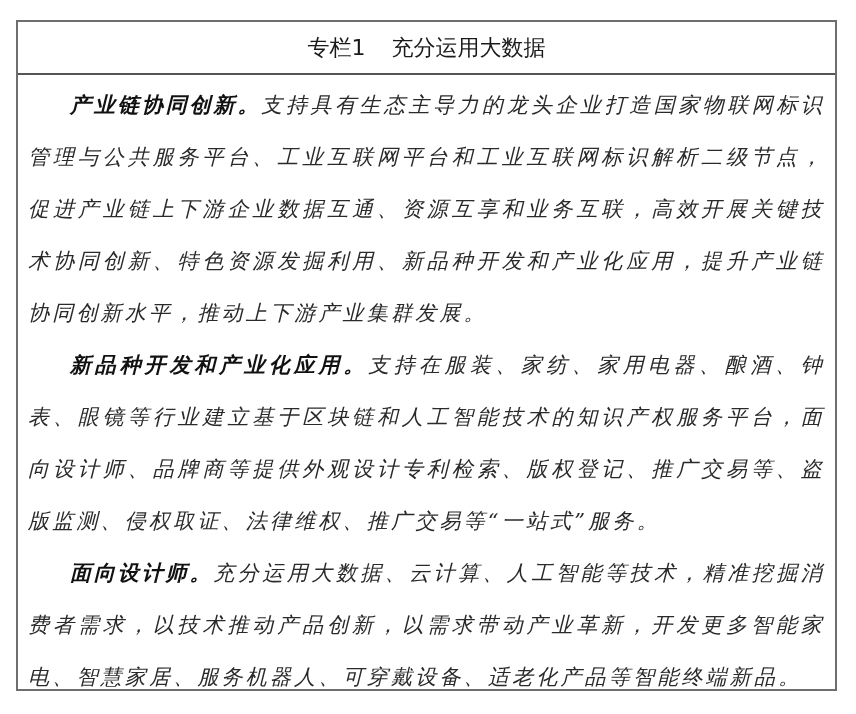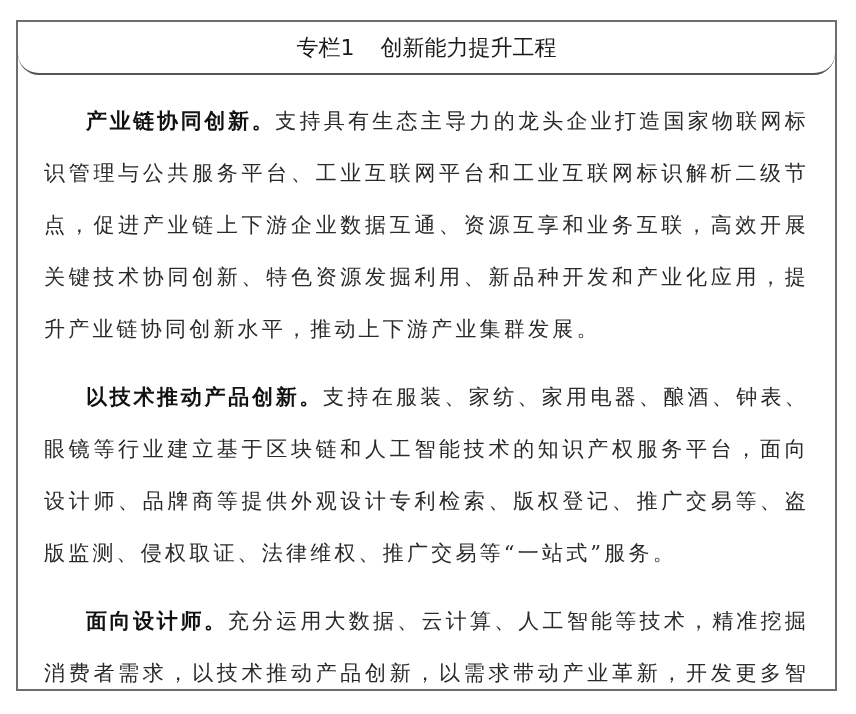--- a/index.html
+++ b/index.html
@@ -25,51 +25,51 @@
   .box-header {
     height: 51px;
     border-bottom: 2px solid #555555;
     display: flex;
     align-items: center;
     justify-content: center;
     font-family: "DejaVu Sans", "Liberation Sans", sans-serif;
     font-size: 22px;
     color: #1a1a1a;
     letter-spacing: 0px;
-    border-radius: 21px;
   }
   .box-header .label-num {
     margin-right: 26px;
   }
   .box-body {
     padding: 4px 10px 0 10px;
     font-family: "DejaVu Serif", "Liberation Serif", serif;
     font-size: 21px;
     color: #2a2a2a;
     line-height: 52px;
     letter-spacing: 3.2px;
     text-align: justify;
   }
   .para {
-    margin: 16px;
+    margin: 0;
     text-indent: 2em;
+    font-style: italic;
   }
   .para .lead {
     font-family: "DejaVu Sans", "Liberation Sans", sans-serif;
     font-weight: bold;
     color: #111111;
     letter-spacing: 2.6px;
   }
 </style>
 </head>
 <body>
 
 <div class="box">
   <div class="box-header">
     <span class="label-num">专栏1</span>
-    <span>创新能力提升工程</span>
+    <span>充分运用大数据</span>
   </div>
   <div class="box-body">
     <p class="para"><span class="lead">产业链协同创新。</span><span>支持具有生态主导力的龙头企业打造国家物联网标识管理与公共服务平台、工业互联网平台和工业互联网标识解析二级节点，促进产业链上下游企业数据互通、资源互享和业务互联，高效开展关键技术协同创新、特色资源发掘利用、新品种开发和产业化应用，提升产业链协同创新水平，推动上下游产业集群发展。</span></p>
-    <p class="para"><span class="lead">以技术推动产品创新。</span><span>支持在服装、家纺、家用电器、酿酒、钟表、眼镜等行业建立基于区块链和人工智能技术的知识产权服务平台，面向设计师、品牌商等提供外观设计专利检索、版权登记、推广交易等、盗版监测、侵权取证、法律维权、推广交易等“一站式”服务。</span></p>
+    <p class="para"><span class="lead">新品种开发和产业化应用。</span><span>支持在服装、家纺、家用电器、酿酒、钟表、眼镜等行业建立基于区块链和人工智能技术的知识产权服务平台，面向设计师、品牌商等提供外观设计专利检索、版权登记、推广交易等、盗版监测、侵权取证、法律维权、推广交易等“一站式”服务。</span></p>
     <p class="para"><span class="lead">面向设计师。</span><span>充分运用大数据、云计算、人工智能等技术，精准挖掘消费者需求，以技术推动产品创新，以需求带动产业革新，开发更多智能家电、智慧家居、服务机器人、可穿戴设备、适老化产品等智能终端新品。</span></p>
   </div>
 </div>
 
 </body></html>

